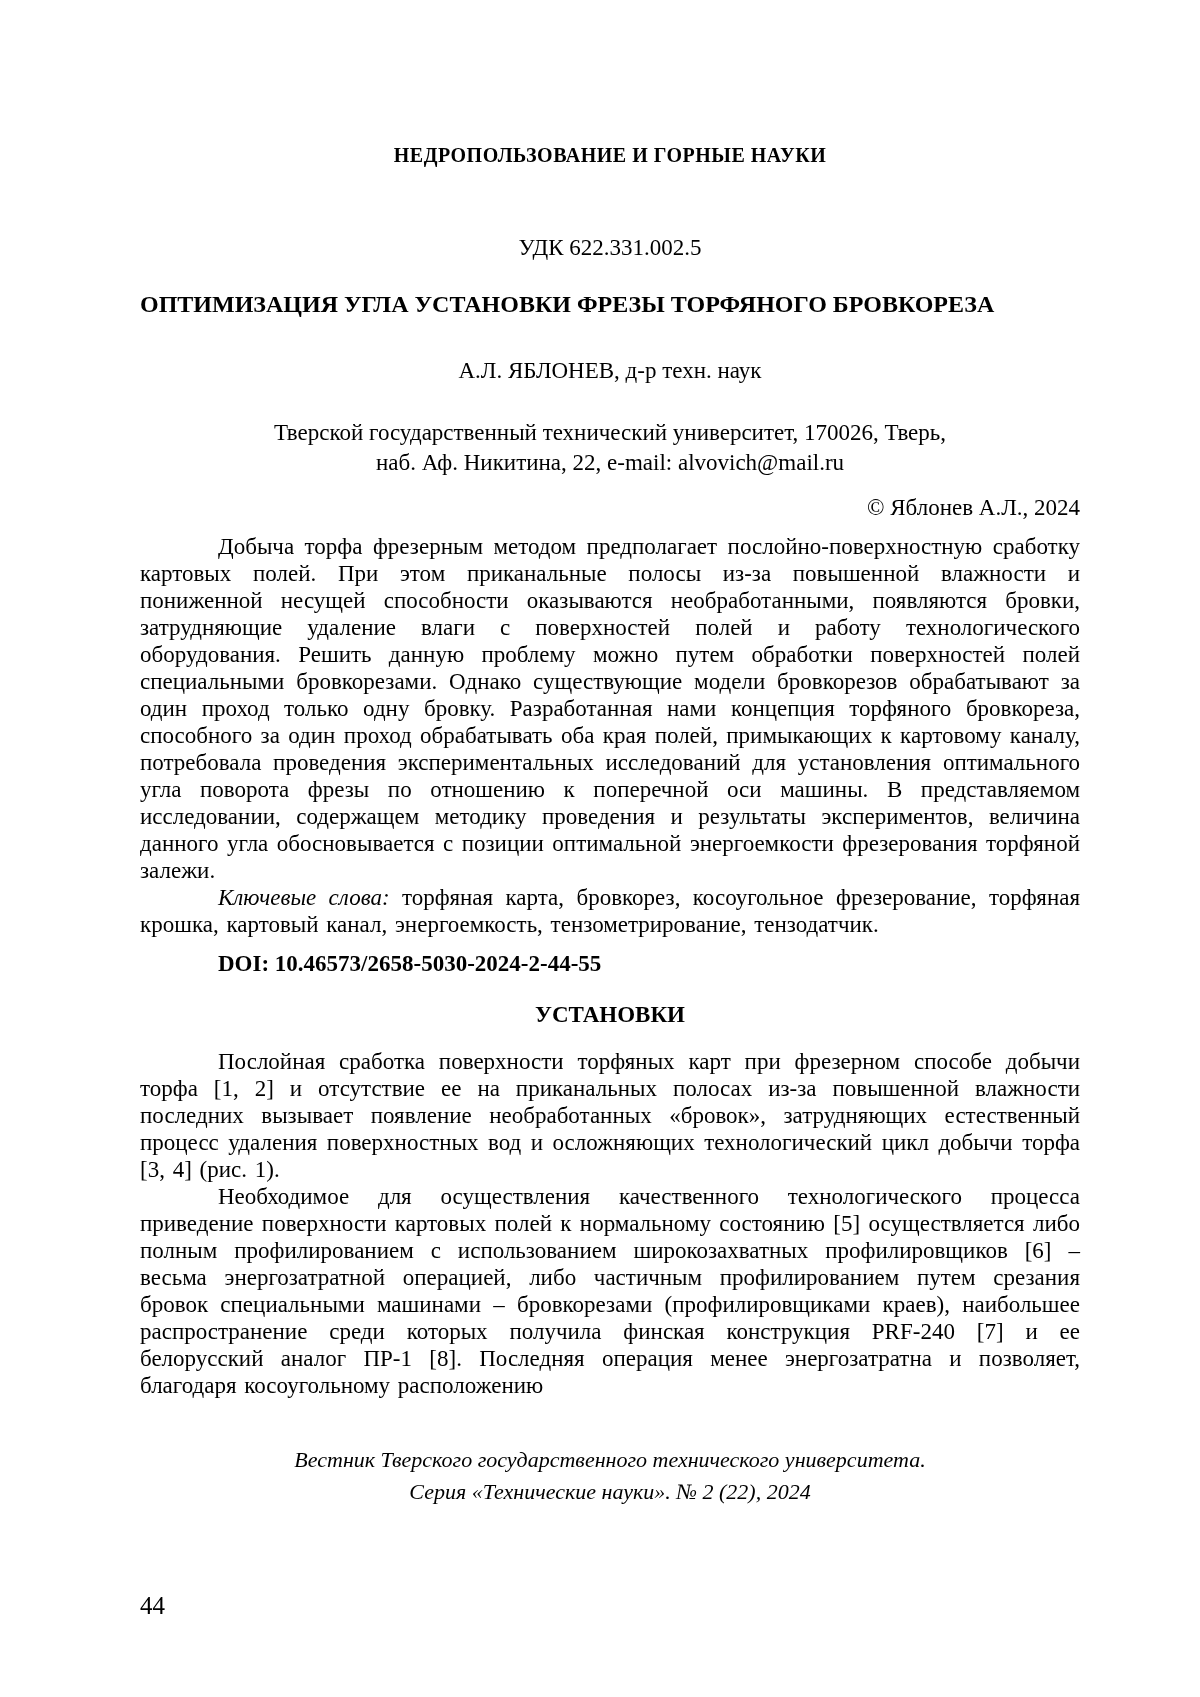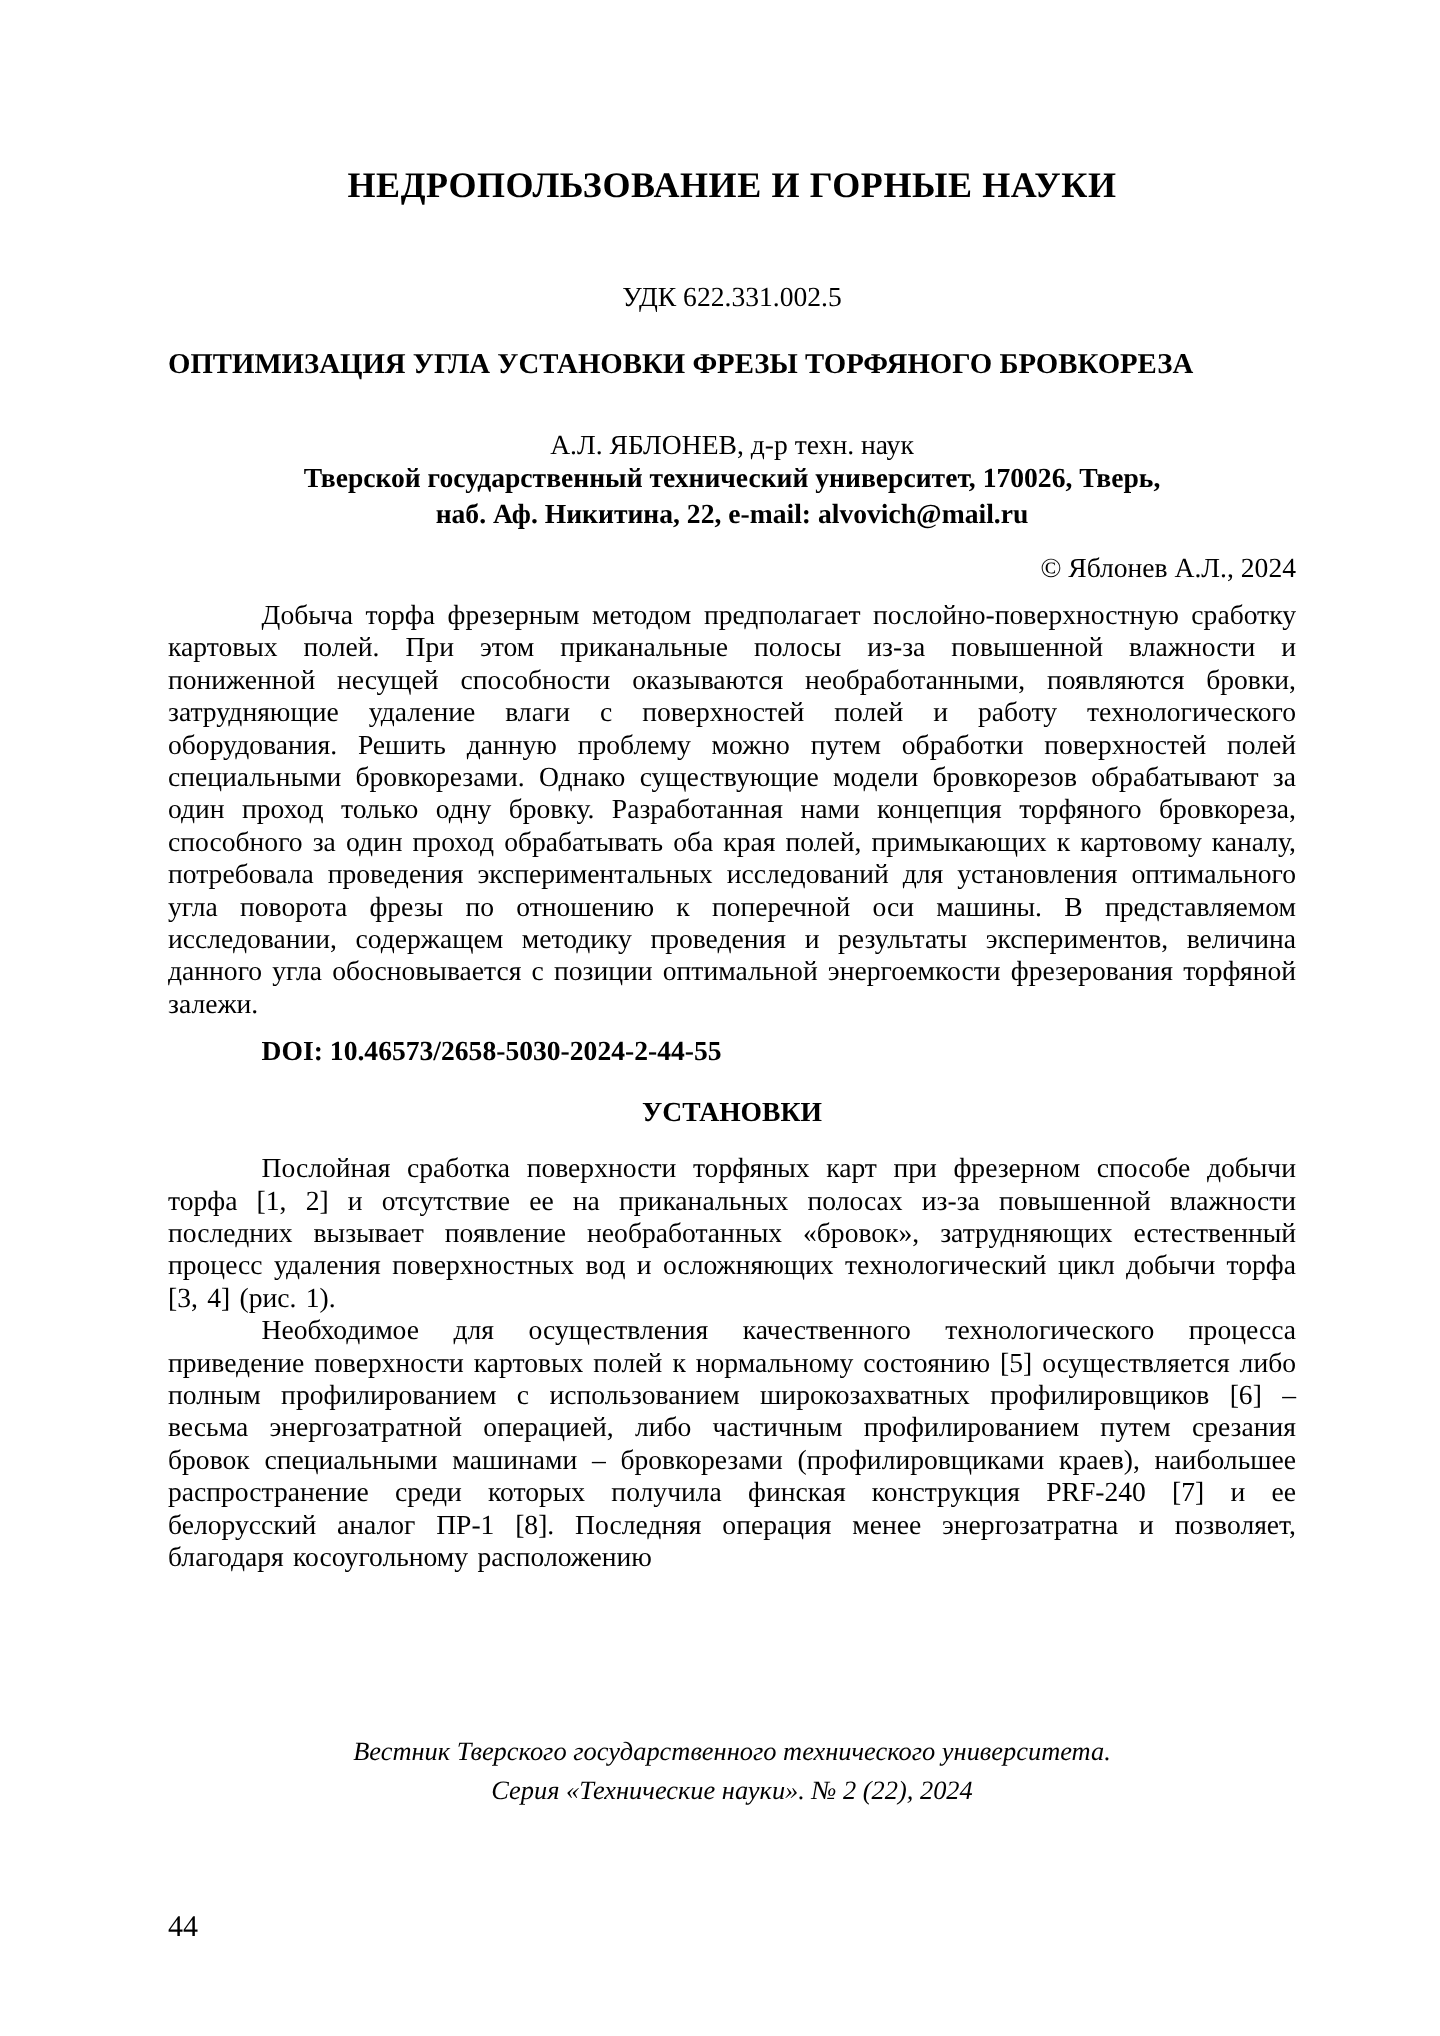--- a/index.html
+++ b/index.html
@@ -16,43 +16,43 @@
     font-family: "Liberation Serif", "DejaVu Serif", serif;
     font-size: 23px;
     line-height: 27px;
     box-sizing: border-box;
     padding: 138px 120px 0 140px;
     overflow: hidden;
   }
   .section-header {
     text-align: center;
     font-weight: bold;
-    font-size: 30px;
+    font-size: 20px;
     line-height: 34px;
     letter-spacing: 0.5px;
   }
   .udc {
     margin-top: 62px;
     text-align: center;
   }
   .article-title {
     margin-top: 26px;
     text-align: left;
     font-weight: bold;
     font-size: 24px;
     line-height: 34px;
   }
   .author {
     margin-top: 36px;
     text-align: center;
   }
   .affiliation {
+    margin-top: 34px;
     text-align: center;
     line-height: 30px;
-    font-weight: bold;
   }
   .copyright {
     margin-top: 16px;
     text-align: right;
   }
   .body-par {
     margin: 0;
     text-align: justify;
     text-indent: 78px;
     word-spacing: 2px;
@@ -110,20 +110,21 @@
 
   <div class="affiliation">
     <div>Тверской государственный технический университет, 170026, Тверь,</div>
     <div>наб. Аф. Никитина, 22, e-mail: alvovich@mail.ru</div>
   </div>
 
   <div class="copyright">© Яблонев А.Л., 2024</div>
 
   <p class="body-par abstract">Добыча торфа фрезерным методом предполагает послойно-поверхностную сработку картовых полей. При этом приканальные полосы из-за повышенной влажности и пониженной несущей способности оказываются необработанными, появляются бровки, затрудняющие удаление влаги с поверхностей полей и работу технологического оборудования. Решить данную проблему можно путем обработки поверхностей полей специальными бровкорезами. Однако существующие модели бровкорезов обрабатывают за один проход только одну бровку. Разработанная нами концепция торфяного бровкореза, способного за один проход обрабатывать оба края полей, примыкающих к картовому каналу, потребовала проведения экспериментальных исследований для установления оптимального угла поворота фрезы по отношению к поперечной оси машины. В представляемом исследовании, содержащем методику проведения и результаты экспериментов, величина данного угла обосновывается с позиции оптимальной энергоемкости фрезерования торфяной залежи.</p>
 
+  <p class="body-par"><span class="kw-label">Ключевые слова:</span> <span>торфяная карта, бровкорез, косоугольное фрезерование, торфяная крошка, картовый канал, энергоемкость, тензометрирование, тензодатчик.</span></p>
 
   <div class="doi">DOI: 10.46573/2658-5030-2024-2-44-55</div>
 
   <div class="intro-heading">УСТАНОВКИ</div>
 
   <p class="body-par intro-p1">Послойная сработка поверхности торфяных карт при фрезерном способе добычи торфа [1, 2] и отсутствие ее на приканальных полосах из-за повышенной влажности последних вызывает появление необработанных «бровок», затрудняющих естественный процесс удаления поверхностных вод и осложняющих технологический цикл добычи торфа [3, 4] (рис. 1).</p>
 
   <p class="body-par">Необходимое для осуществления качественного технологического процесса приведение поверхности картовых полей к нормальному состоянию [5] осуществляется либо полным профилированием с использованием широкозахватных профилировщиков [6] – весьма энергозатратной операцией, либо частичным профилированием путем срезания бровок специальными машинами – бровкорезами (профилировщиками краев), наибольшее распространение среди которых получила финская конструкция PRF-240 [7] и ее белорусский аналог ПР-1 [8]. Последняя операция менее энергозатратна и позволяет, благодаря косоугольному расположению</p>
 
   <div class="footer">

